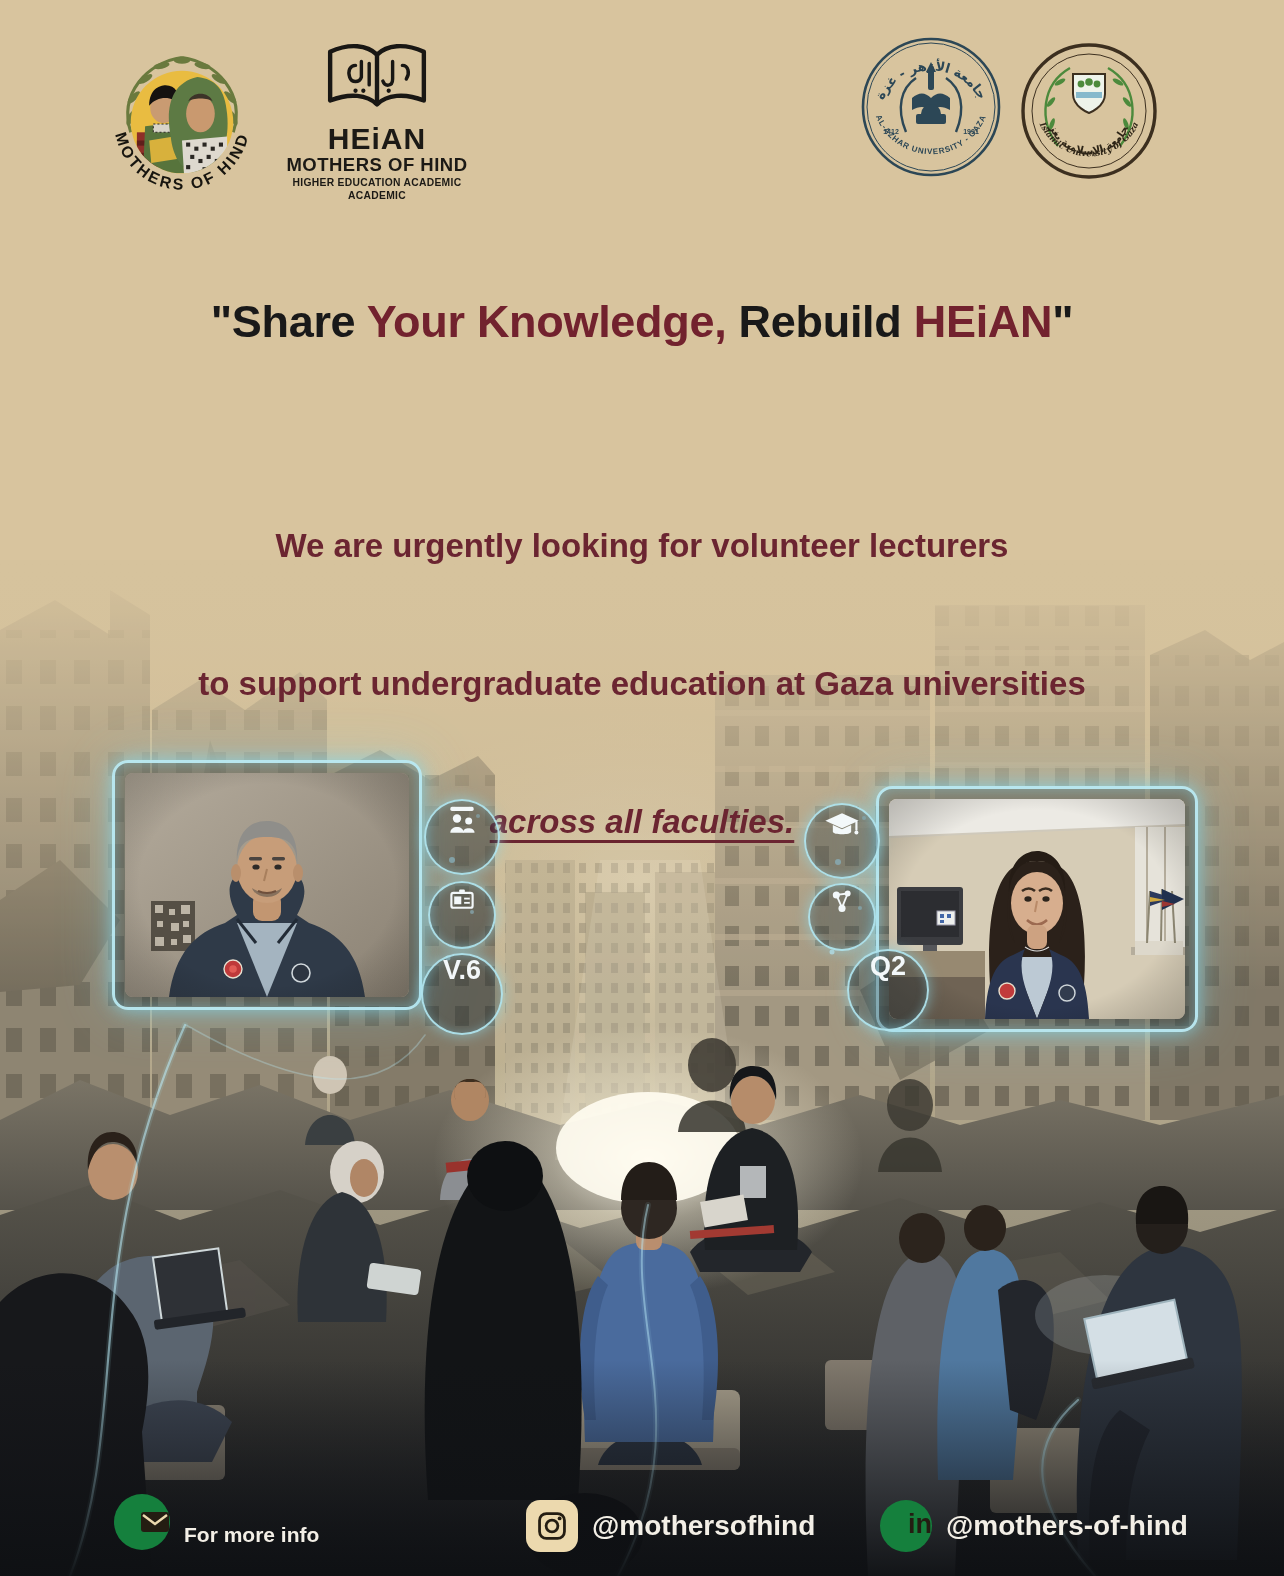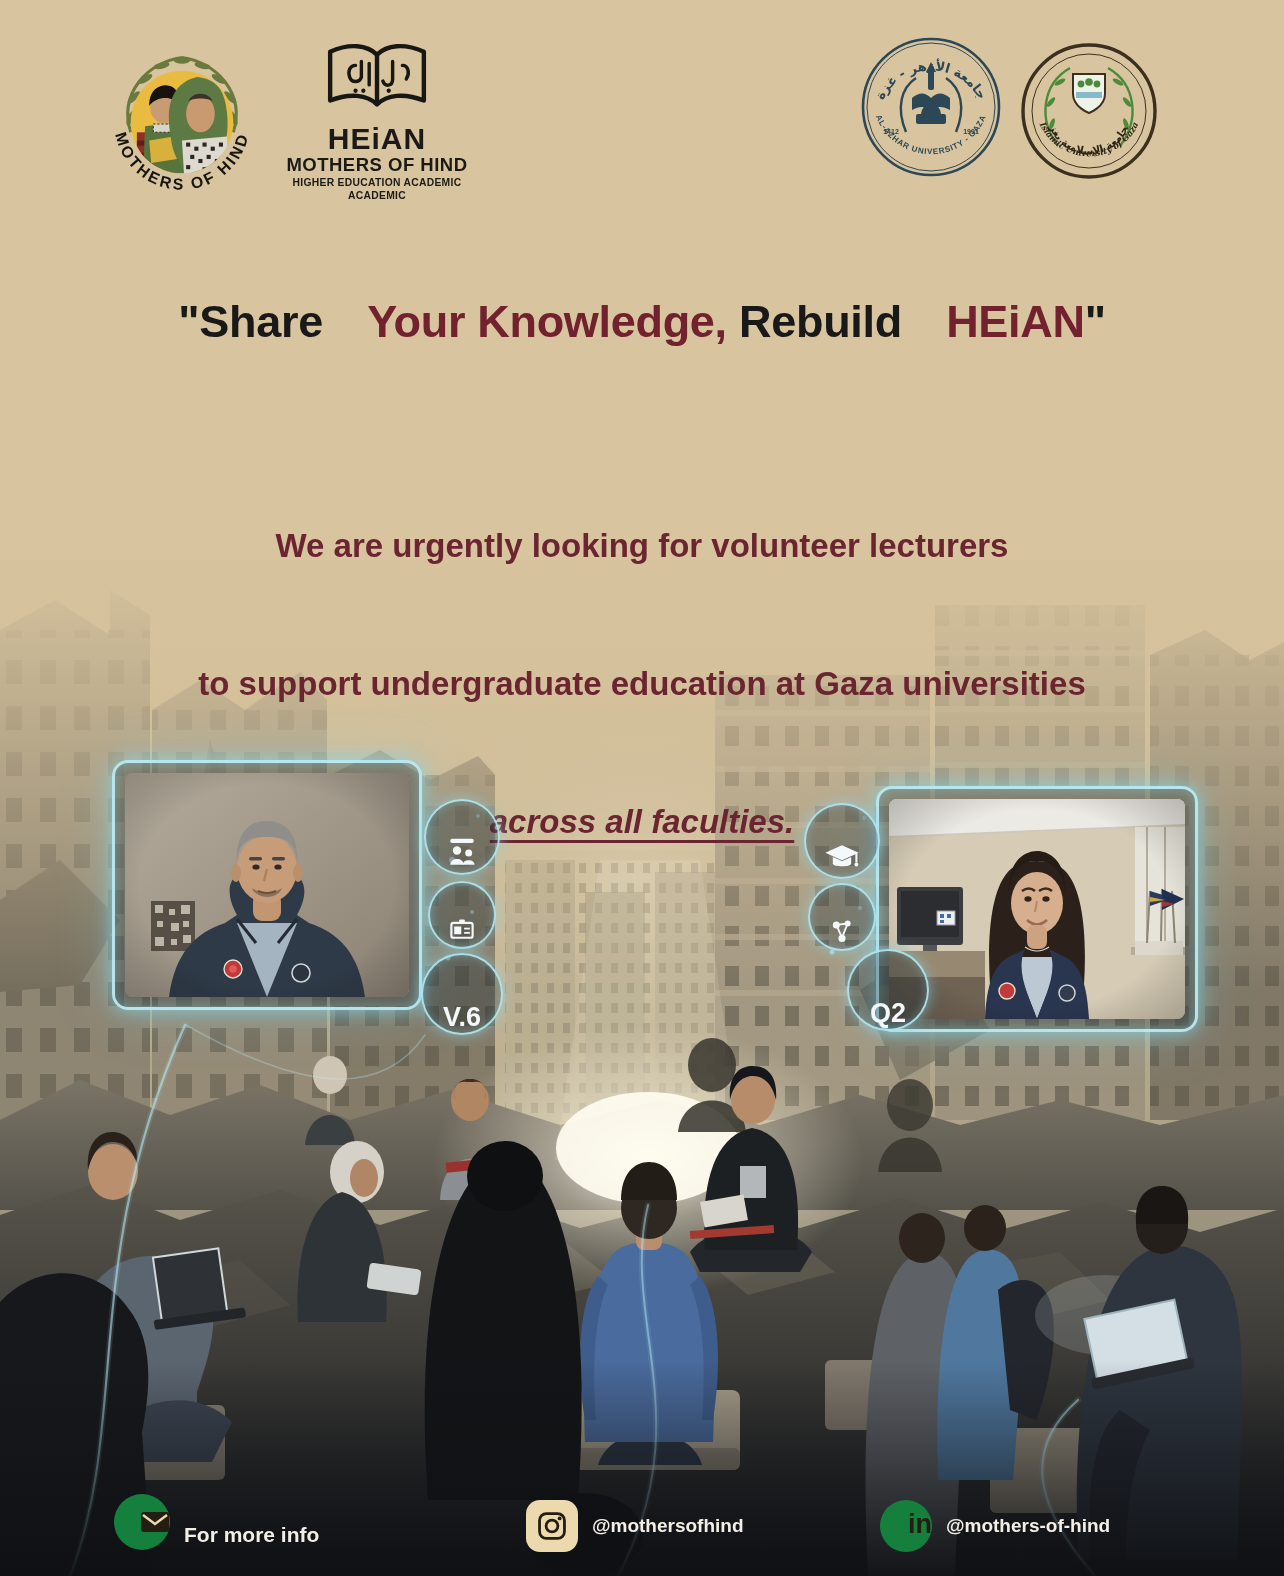--- a/index.html
+++ b/index.html
@@ -13,53 +13,53 @@
   #heian-logo{left:272px;top:40px;width:210px;height:160px;text-align:center;color:#1c1a16;}
   #heian-logo .book{display:block;margin:0 auto;}
   #heian-logo .acronym{font-size:30px;font-weight:800;letter-spacing:1px;line-height:30px;margin-top:2px;}
   #heian-logo .org{font-size:18.5px;font-weight:800;letter-spacing:.5px;line-height:22px;}
   #heian-logo .net{font-size:10.3px;font-weight:700;letter-spacing:.3px;line-height:13px;}
   #azhar-seal{left:858px;top:34px;width:146px;height:146px;}
   #iug-seal{left:1018px;top:40px;width:142px;height:142px;}
   
   .headline{position:absolute;z-index:3;top:296px;left:0;width:100%;text-align:center;
     font-size:45px;font-weight:800;letter-spacing:-.3px;color:#191919;white-space:pre-wrap;}
-  .headline .maroon{color:#72222e;margin-left:32px;}
+  .headline .maroon{color:#72222e;}
   .subtitle{position:absolute;z-index:3;top:431px;left:0;width:100%;text-align:center;
     font-size:33px;font-weight:700;color:#6b2531;line-height:46px;white-space:pre-wrap;}
   .subtitle .em{font-style:italic;font-weight:800;text-decoration:underline;text-underline-offset:7px;text-decoration-thickness:3px;}
   
   .screen{position:absolute;z-index:4;box-sizing:border-box;padding:10px;border-radius:16px;
     background:rgba(24,42,50,.32);border:3px solid rgba(186,236,246,.95);
     box-shadow:0 0 18px rgba(130,215,235,.75),0 0 55px rgba(130,215,235,.30),inset 0 0 14px rgba(130,215,235,.45);}
   .screen-inner{width:100%;height:100%;border-radius:8px;overflow:hidden;background:#9a9184;}
   .screen-inner svg{display:block;width:100%;height:100%;}
   #screen-left{left:112px;top:760px;width:310px;height:250px;}
   #screen-right{left:876px;top:786px;width:322px;height:246px;}
   
-  .hud-circle{position:absolute;z-index:5;border-radius:50%;display:flex;align-items:flex-end;justify-content:center;
+  .hud-circle{position:absolute;z-index:5;border-radius:50%;display:flex;align-items:flex-start;justify-content:center;
     border:2px solid rgba(178,232,242,.92);background:rgba(16,34,42,.30);color:#f3f8fa;font-weight:800;
     box-shadow:0 0 14px rgba(140,215,232,.65),inset 0 0 10px rgba(140,215,232,.35);}
   #c-people{left:424px;top:799px;width:72px;height:72px;}
   #c-video{left:428px;top:881px;width:64px;height:64px;}
   #c-v6{left:421px;top:953px;width:78px;height:78px;font-size:27px;}
   #c-cap{left:804px;top:803px;width:72px;height:72px;}
   #c-net{left:808px;top:883px;width:64px;height:64px;}
   #c-q2{left:847px;top:949px;width:78px;height:78px;font-size:27px;}
   
   .footer-item{position:absolute;z-index:6;display:flex;align-items:center;gap:14px;}
   #f-email{left:114px;top:1494px;}
   #f-ig{left:526px;top:1500px;}
   #f-li{left:880px;top:1500px;}
   .badge-circle{width:56px;height:56px;border-radius:50%;background:#15803d;display:flex;align-items:center;justify-content:flex-end;flex:0 0 auto;}
   .badge-square{width:52px;height:52px;border-radius:14px;background:#ecd9ae;display:flex;align-items:center;justify-content:center;flex:0 0 auto;}
   .f-lines{display:flex;flex-direction:column;justify-content:center;margin-top:25px;}
   .f-info{color:#f3efe6;font-size:21px;font-weight:700;line-height:26px;}
   .f-email-txt{color:#e9d6a9;font-size:24px;font-weight:700;line-height:29px;}
-  .f-handle{color:#f3efe6;font-size:19px;font-weight:700;}
+  .f-handle{color:#f3efe6;font-size:28px;font-weight:700;}
   .li-glyph{font-size:27px;font-weight:800;color:#241d12;line-height:1;margin-top:-3px;}
 </style>
 </head>
 <body>
 
 <div class="poster">
 
   <svg class="scene" viewBox="0 0 1284 1016" preserveAspectRatio="none">
     <defs>
       <linearGradient id="sky" x1="0" y1="0" x2="0" y2="1">

